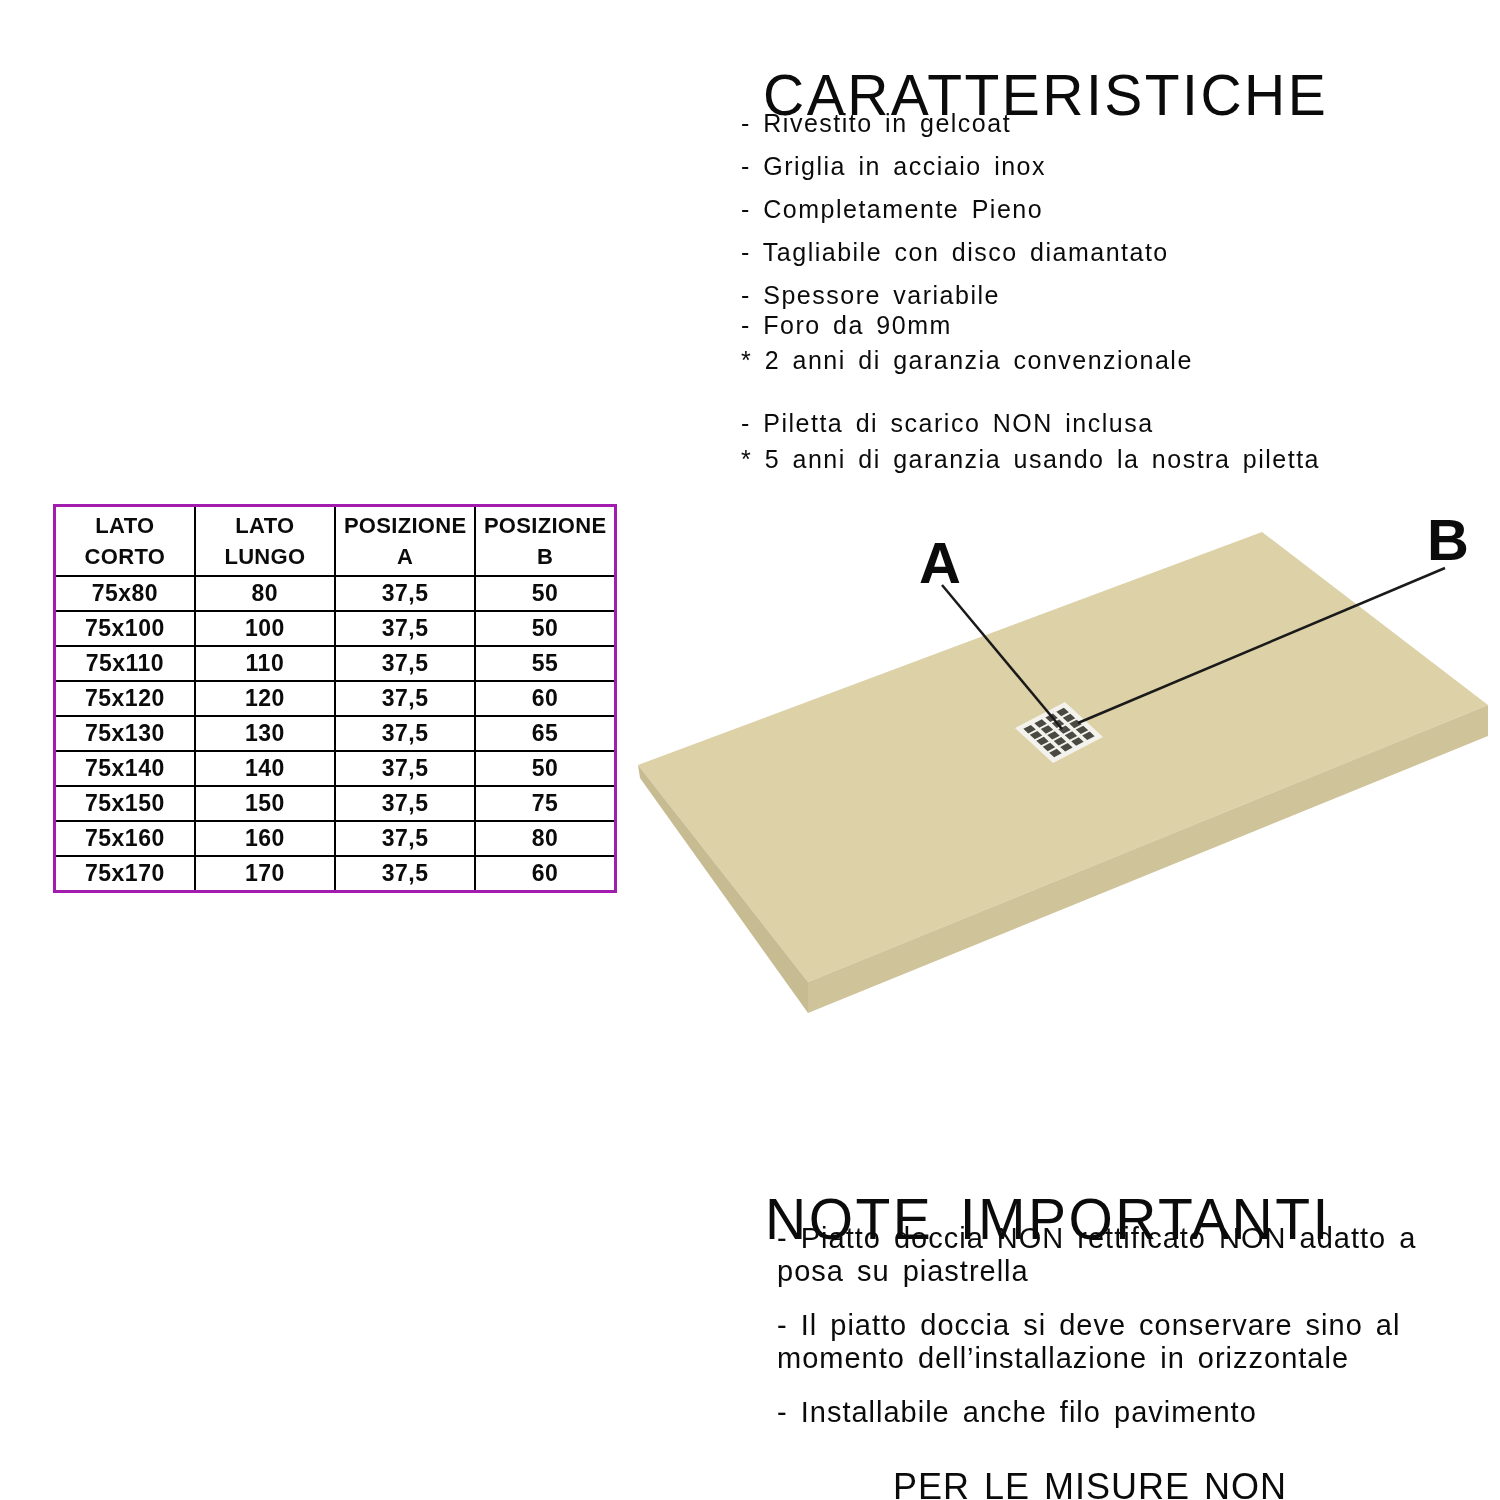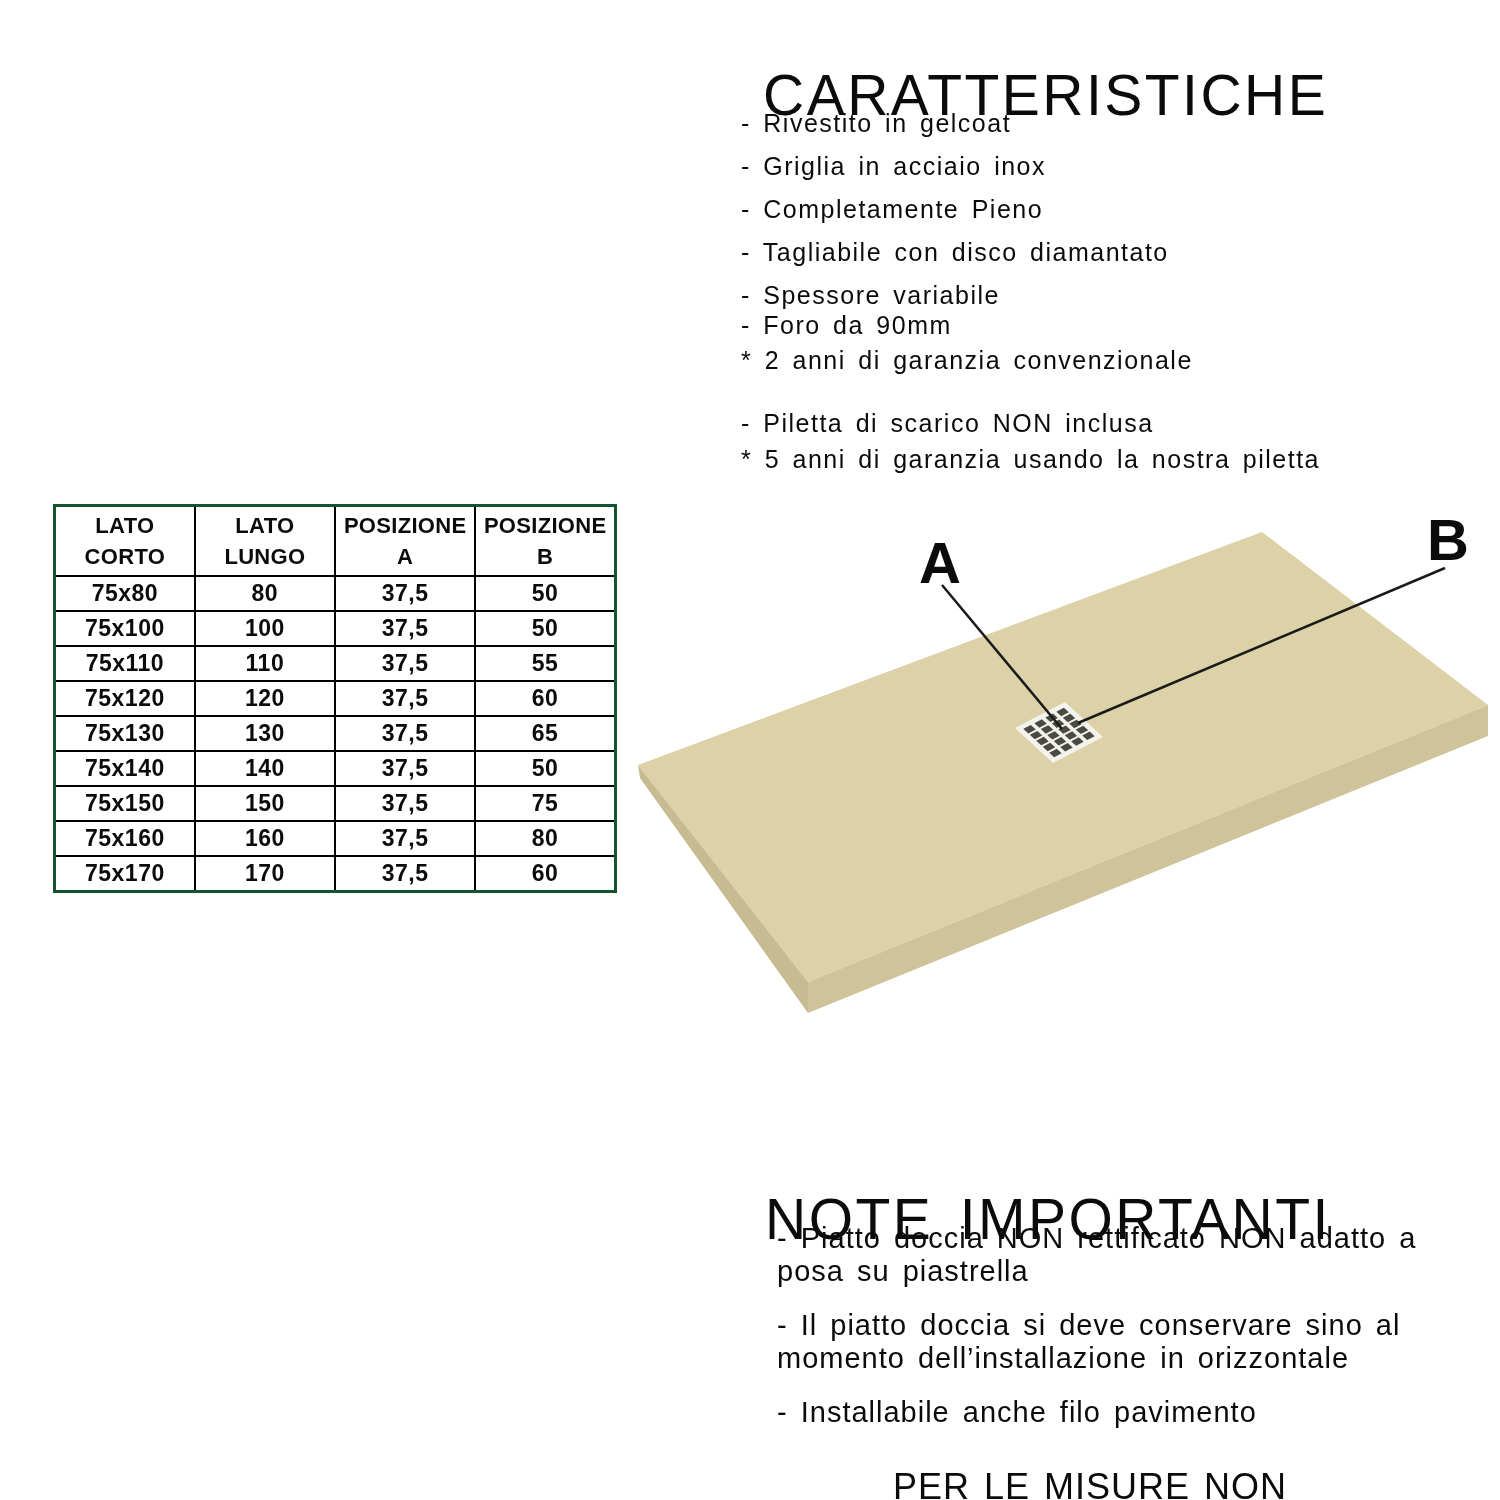--- a/index.html
+++ b/index.html
@@ -38,21 +38,21 @@
   .feat-list div:nth-of-type(5){margin-bottom:0px;}
   .feat-list div:nth-of-type(6){margin-bottom:5px;}
   .feat-list div:nth-of-type(7){margin-bottom:33px;}
   .feat-list div:nth-of-type(8){margin-bottom:6px;}
 
   
   .size-table{
     position:absolute;left:53px;top:504px;width:564px;
     border-collapse:collapse;
     table-layout:fixed;
-    border:3px solid #14532d;
+    border:3px solid #a21caf;
   }
   .size-table th,.size-table td{
     border:2px solid #000;
     text-align:center;
     vertical-align:middle;
     padding:0;
   }
   .size-table th{
     height:68px;
     font-size:22px;

